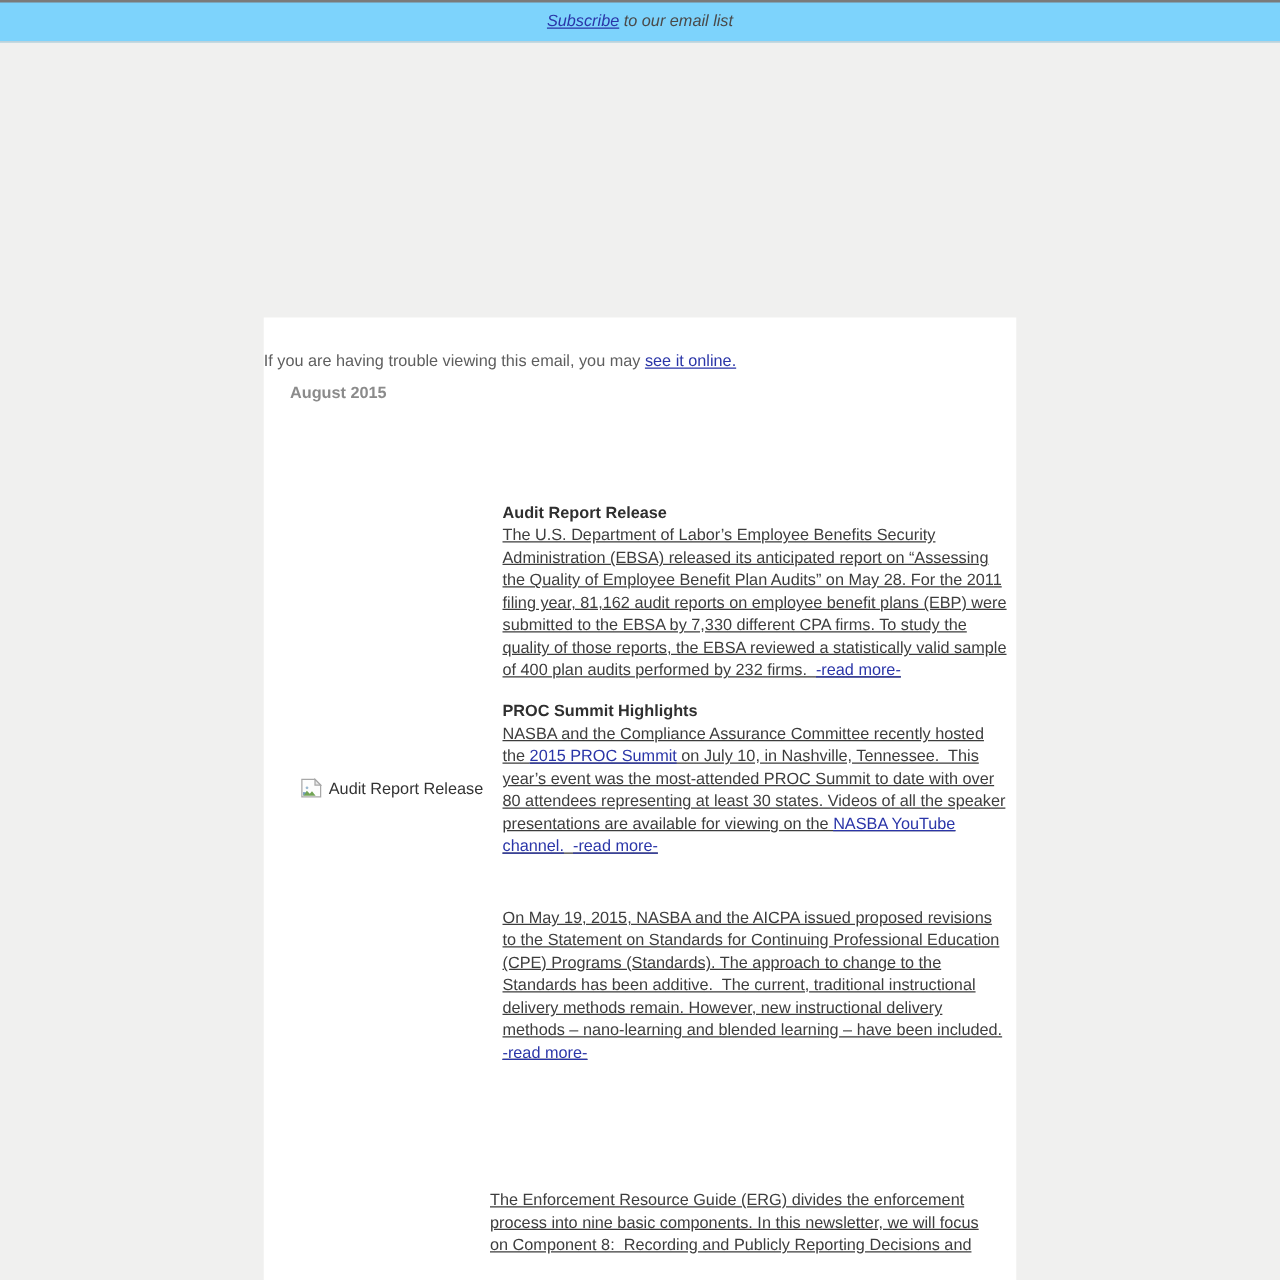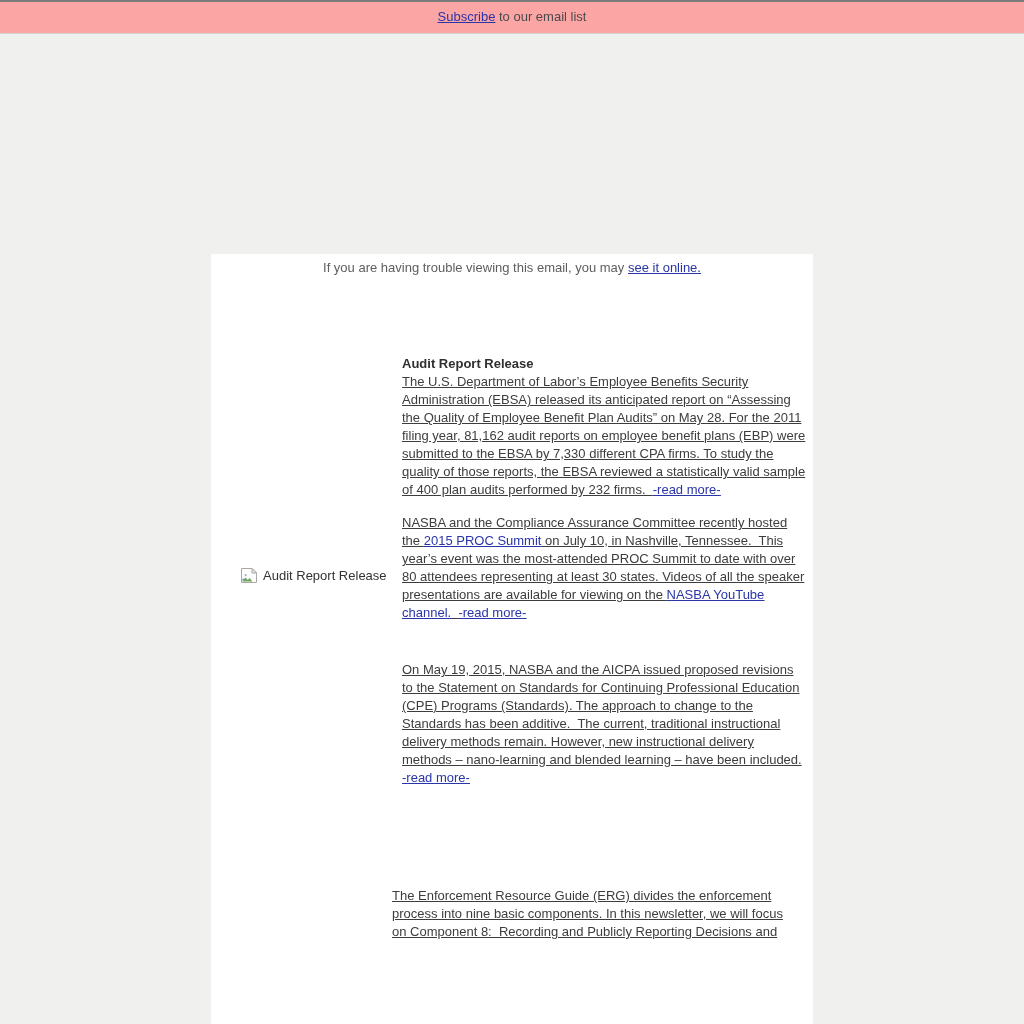--- a/index.html
+++ b/index.html
@@ -5,43 +5,43 @@
   * { box-sizing: border-box; }
   html, body {
     margin: 0; padding: 0;
     width: 1024px; height: 1024px;
     overflow: hidden;
     background: #f0f0ef;
     font-family: "Liberation Sans", "DejaVu Sans", sans-serif;
   }
   .topbar {
     height: 34px;
-    background: #fca5a5;
+    background: #7dd3fc;
     border-top: 2px solid #7a7a7a;
     border-bottom: 1px solid #d2d2d0;
     text-align: center;
     font-size: 13px;
     color: #4a4a4a;
     line-height: 30px;
+    font-style: italic;
   }
   a.lnk, .topbar a {
     color: #2a35a8;
     text-decoration: underline;
     cursor: pointer;
   }
   .content {
     width: 602px;
     margin: 220px auto 0 auto;
     background: #ffffff;
     min-height: 770px;
     padding-bottom: 40px;
   }
   .preheader {
-    padding-top: 5px;
-    text-align: center;
+    padding-top: 26px;
     font-size: 13px;
     color: #5e5e5e;
     line-height: 18px;
   }
   .issue-date {
     margin: 7px 0 0 21px;
     font-size: 13px;
     font-weight: bold;
     color: #8b8b8b;
     line-height: 18px;
@@ -99,20 +99,21 @@
 <div class="topbar">
   <a class="lnk">Subscribe</a><span> to our email list</span>
 </div>
 
 <div class="content">
 
   <div class="preheader">
     <span>If you are having trouble viewing this email, you may </span><a class="lnk">see it online.</a>
   </div>
 
+  <div class="issue-date">August 2015</div>
 
   <div class="section-a">
     <div class="col-left">
       <div class="broken-img">
         <svg width="18" height="17" viewBox="0 0 18 17" aria-hidden="true">
           <path d="M1.5 1.5 H12 L16.5 6 V15.5 H1.5 Z" fill="#fdfdfd" stroke="#a8a8a8" stroke-width="1"></path>
           <path d="M12 1.5 L16.5 6 H12 Z" fill="#e9e9e9" stroke="#a8a8a8" stroke-width="1"></path>
           <path d="M2.5 14.5 L5.5 10.5 L7.8 13 L9.6 11 L12.5 14.5 Z" fill="#72a455"></path>
           <path d="M2.5 14.5 L5 12 L2.5 11.5 Z" fill="#6d98b5"></path>
           <circle cx="5.6" cy="8.2" r="1.1" fill="#9bb9d0"></circle>
@@ -122,20 +123,21 @@
     </div>
 
     <div class="col-right">
 
       <div class="article">
         <h3 class="art-heading">Audit Report Release</h3>
         <p class="art-body"><span>The U.S. Department of Labor’s Employee Benefits Security Administration (EBSA) released its anticipated report on “Assessing the Quality of Employee Benefit Plan Audits” on May 28. For the 2011 filing year, 81,162 audit reports on employee benefit plans (EBP) were submitted to the EBSA by 7,330 different CPA firms. To study the quality of those reports, the EBSA reviewed a statistically valid sample of 400 plan audits performed by 232 firms.&nbsp; </span><a class="lnk">-read more-</a></p>
       </div>
 
       <div class="article article-proc">
+        <h3 class="art-heading">PROC Summit Highlights</h3>
         <p class="art-body"><span>NASBA and the Compliance Assurance Committee recently hosted the </span><a class="lnk">2015 PROC Summit</a><span> on July 10, in Nashville, Tennessee.&nbsp; This year’s event was the most-attended PROC Summit to date with over 80 attendees representing at least 30 states. Videos of all the speaker presentations are available for viewing on the </span><a class="lnk">NASBA YouTube channel.</a><span>&nbsp; </span><a class="lnk">-read more-</a></p>
       </div>
 
       <div class="article article-cpe">
         <p class="art-body"><span>On May 19, 2015, NASBA and the AICPA issued proposed revisions to the Statement on Standards for Continuing Professional Education (CPE) Programs (Standards). The approach to change to the Standards has been additive.&nbsp; The current, traditional instructional delivery methods remain. However, new instructional delivery methods – nano-learning and blended learning – have been included. </span><a class="lnk">-read more-</a></p>
       </div>
 
     </div>
   </div>
 

